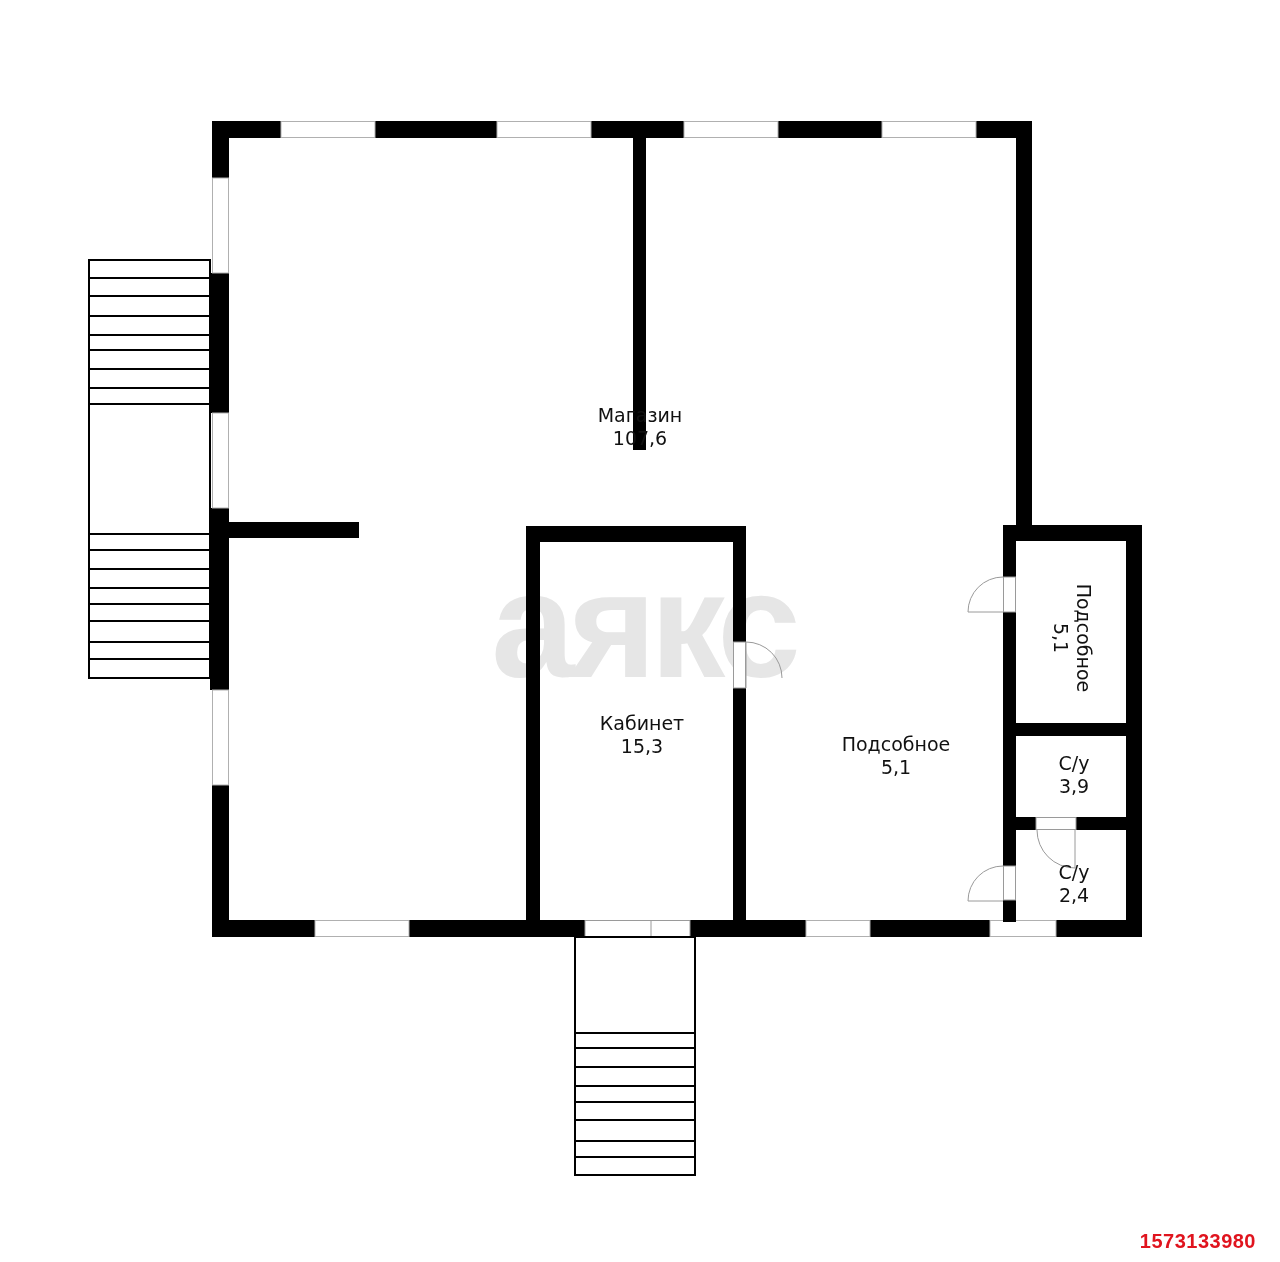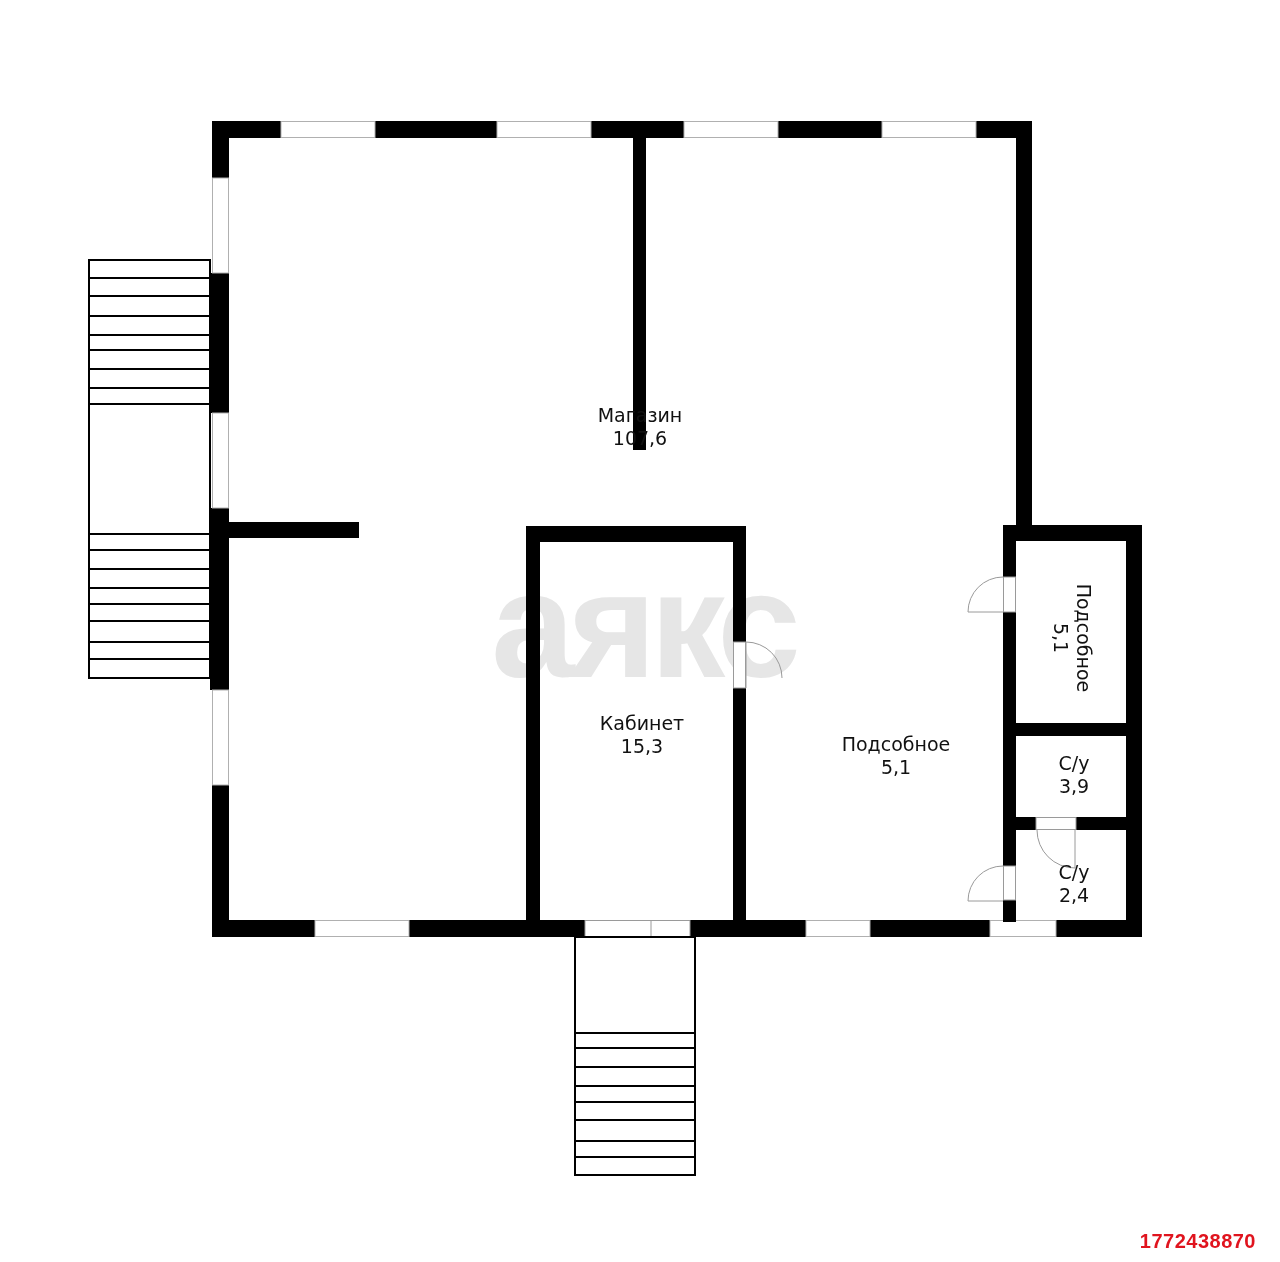--- a/index.html
+++ b/index.html
@@ -158,13 +158,13 @@
 </div>
 <div class="label" style="left:1074px; top:752px;">
   <span>С/у</span>
   <span>3,9</span>
 </div>
 <div class="label" style="left:1074px; top:861px;">
   <span>С/у</span>
   <span>2,4</span>
 </div>
 
-<div class="listing-id">1772438870</div>
+<div class="listing-id">1573133980</div>
 
 </body></html>

